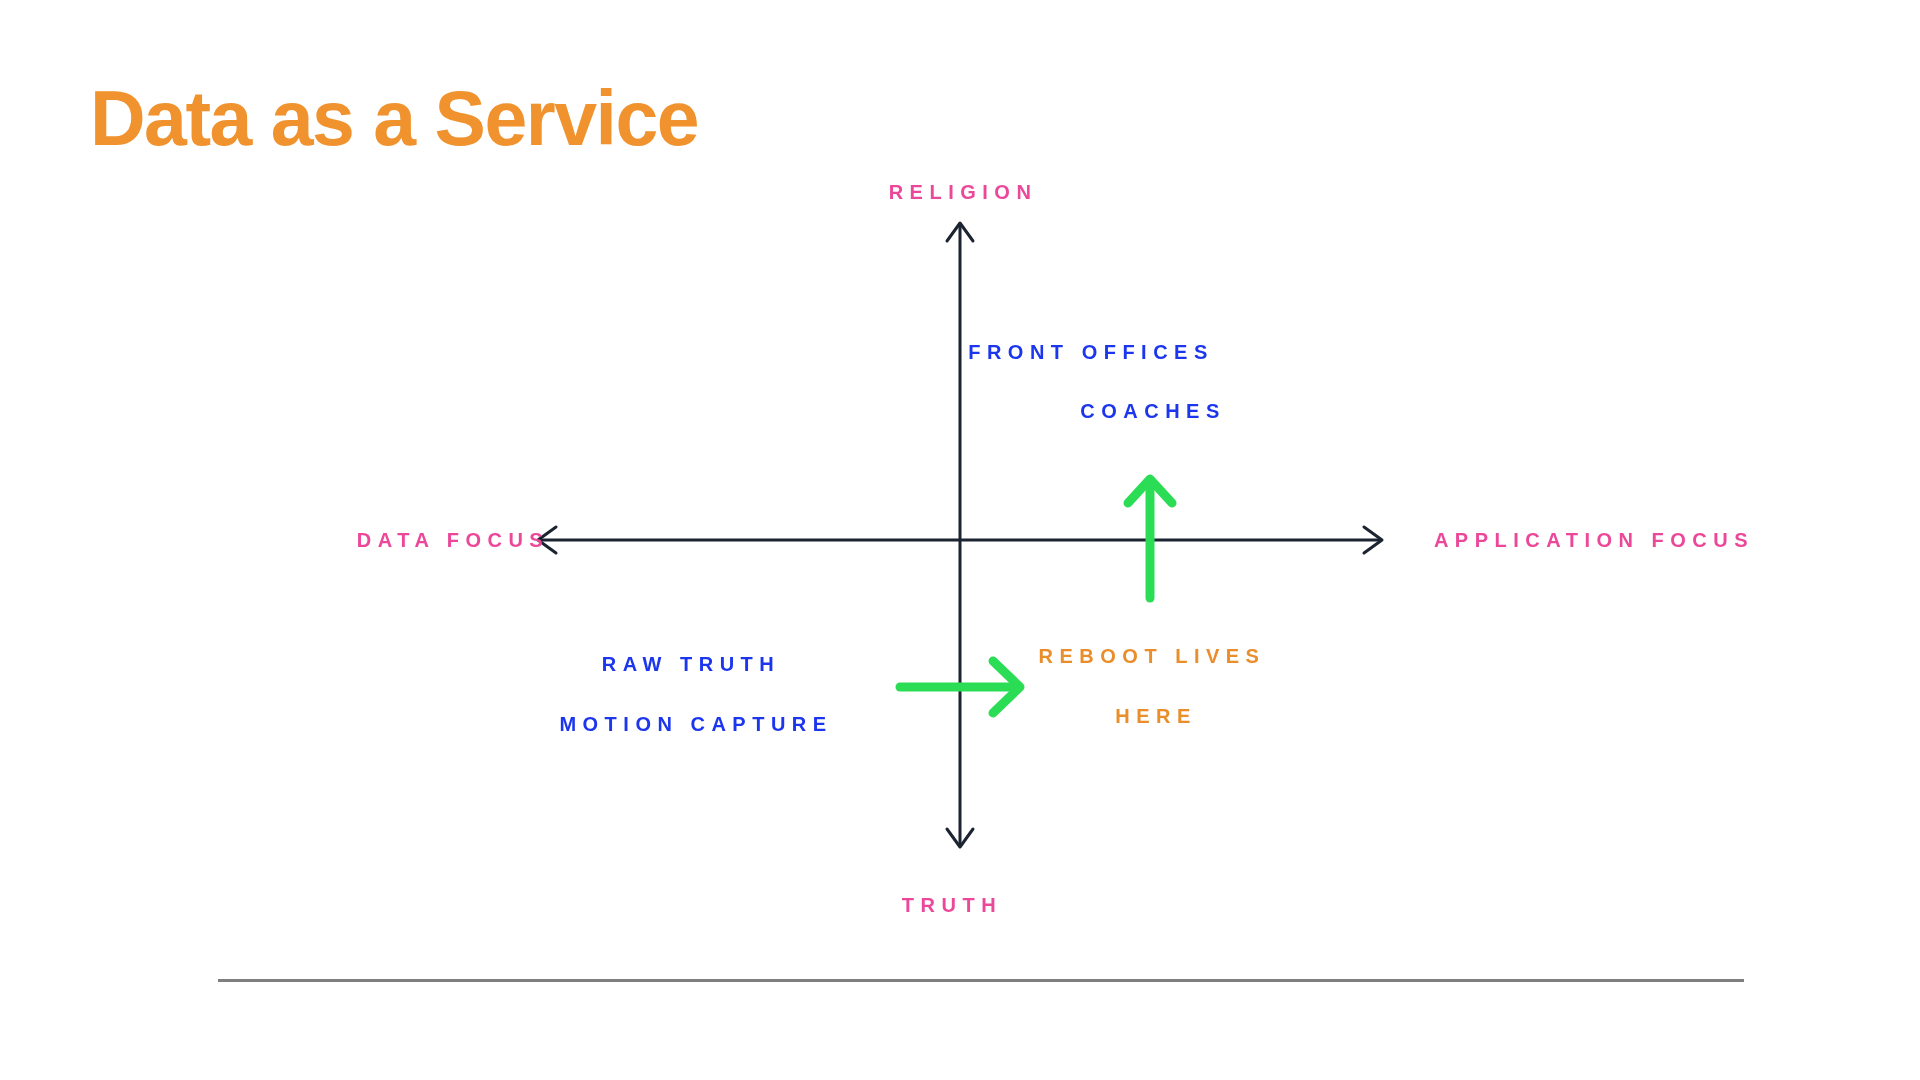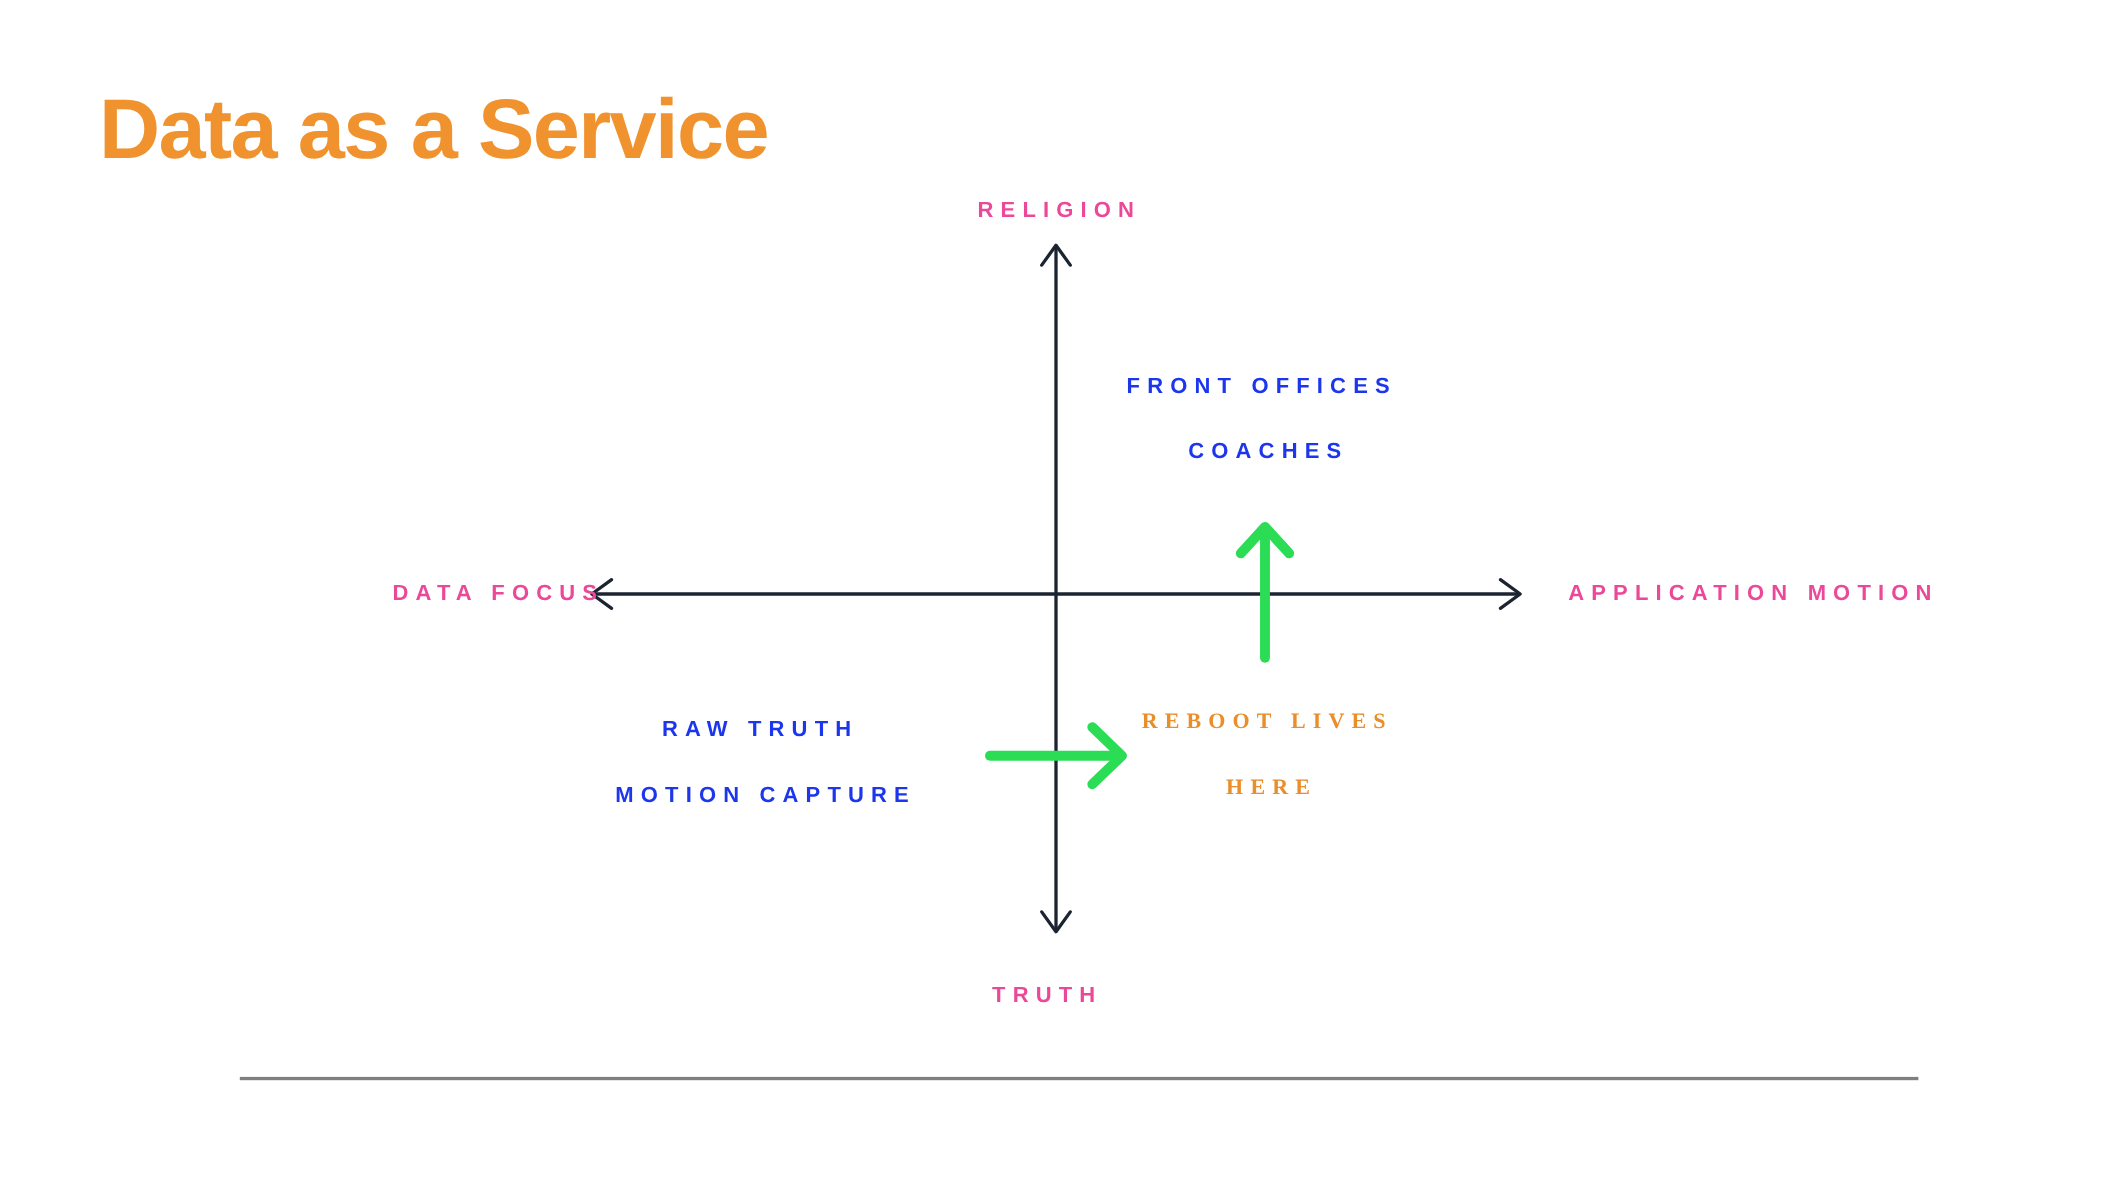--- a/index.html
+++ b/index.html
@@ -35,27 +35,27 @@
   .lbl {
     position: absolute;
     transform: translate(-50%, -50%);
     font-size: 20px;
     font-weight: 700;
     letter-spacing: 6.5px;
     white-space: nowrap;
     color: #ec4899;
   }
   .lbl.blue   { color: #1C36EE; }
-  .lbl.orange { color: #E98E2B; font-family: Liberation Serif, serif; }
+  .lbl.orange { color: #E98E2B; }
   
   .pos-religion          { left: 963px;  top: 192px; }
   .pos-truth             { left: 952px;  top: 905px; }
   .pos-data-focus        { left: 406px;  top: 540px; margin-left: 47px; }
   .pos-application-focus { left: 1594px; top: 540px; }
-  .pos-front-offices     { left: 1147px; top: 352px; }
+  .pos-front-offices     { left: 1091px; top: 352px; }
   .pos-coaches           { left: 1153px; top: 411px; text-align: center; }
   .pos-raw-video         { left: 691px;  top: 664px; }
   .pos-motion-capture    { left: 696px;  top: 724px; }
   .pos-reboot-lives      { left: 1152px; top: 656px; }
   .pos-here              { left: 1156px; top: 716px; }
   .bottom-divider {
     position: absolute;
     left: 218px;
     top: 979px;
     width: 1526px;
@@ -94,21 +94,21 @@
       <path d="M 993 661 L 1020 687 L 993 713"></path>
     </g>
   </svg>
 
   <div class="lbl pos-religion">RELIGION</div>
 
   <div class="lbl pos-truth">TRUTH</div>
 
   <div class="lbl pos-data-focus">DATA FOCUS</div>
 
-  <div class="lbl pos-application-focus">APPLICATION MOTION</div>
+  <div class="lbl pos-application-focus">APPLICATION FOCUS</div>
 
   <div class="lbl blue pos-front-offices">FRONT OFFICES</div>
 
   <div class="lbl blue pos-coaches">COACHES</div>
 
   <div class="lbl blue pos-raw-video">RAW TRUTH</div>
 
   <div class="lbl blue pos-motion-capture">MOTION CAPTURE</div>
 
   <div class="lbl orange pos-reboot-lives">REBOOT LIVES</div>

